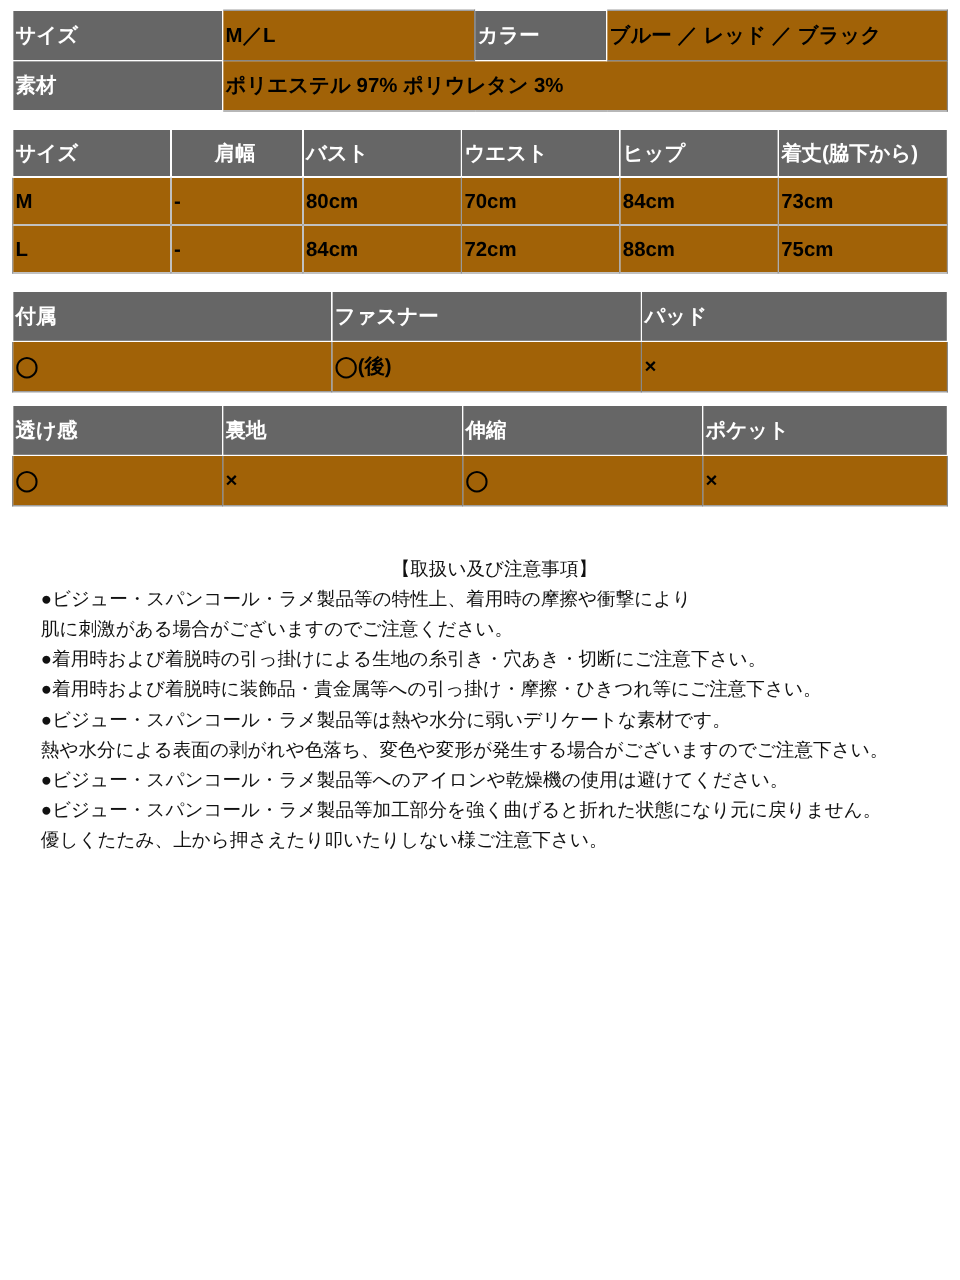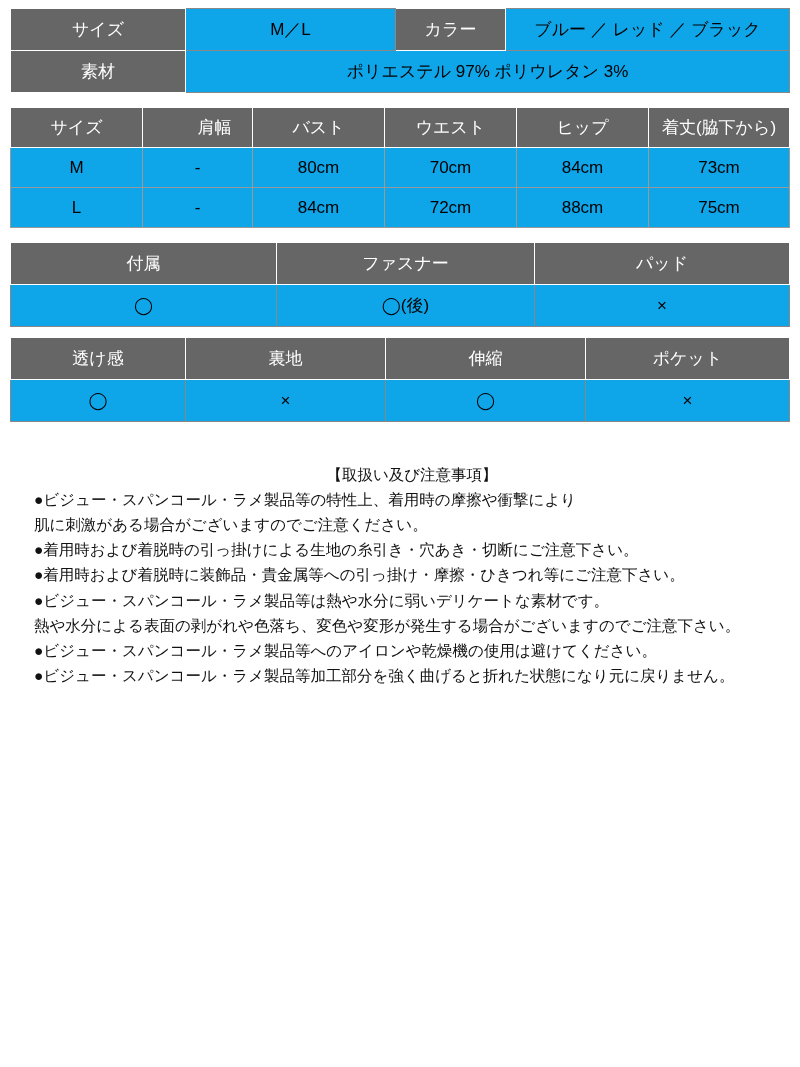--- a/index.html
+++ b/index.html
@@ -18,34 +18,34 @@
     position: relative;
     padding: 8px 10px 0 10px;
   }
   table {
     border-collapse: collapse;
     width: 780px;
     table-layout: fixed;
   }
   td, th {
     border: 1px solid #ffffff;
-    text-align: center;
-    font-weight: normal;
+    text-align: left;
+    font-weight: bold;
     font-size: 17px;
     height: 42px;
     padding: 0 2px;
     white-space: nowrap;
     overflow: hidden;
   }
   .hdr {
     background: #666666;
     color: #ffffff;
   }
   .cell {
-    background: #0ea5e9;
+    background: #a16207;
     color: #000000;
     border: 1px solid #888888;
   }
   
   table.spec td, table.spec th {
     border: 1px solid #999999;
     height: 40px;
     font-size: 17px;
   }
   table.spec .hdr {
@@ -157,15 +157,16 @@
   <div class="notes">
     <p class="title">【取扱い及び注意事項】</p>
     <p>●ビジュー・スパンコール・ラメ製品等の特性上、着用時の摩擦や衝撃により</p>
     <p>肌に刺激がある場合がございますのでご注意ください。</p>
     <p>●着用時および着脱時の引っ掛けによる生地の糸引き・穴あき・切断にご注意下さい。</p>
     <p>●着用時および着脱時に装飾品・貴金属等への引っ掛け・摩擦・ひきつれ等にご注意下さい。</p>
     <p>●ビジュー・スパンコール・ラメ製品等は熱や水分に弱いデリケートな素材です。</p>
     <p>熱や水分による表面の剥がれや色落ち、変色や変形が発生する場合がございますのでご注意下さい。</p>
     <p>●ビジュー・スパンコール・ラメ製品等へのアイロンや乾燥機の使用は避けてください。</p>
     <p>●ビジュー・スパンコール・ラメ製品等加工部分を強く曲げると折れた状態になり元に戻りません。</p>
+    <p>優しくたたみ、上から押さえたり叩いたりしない様ご注意下さい。</p>
   </div>
 
 </div>
 
 </body></html>

